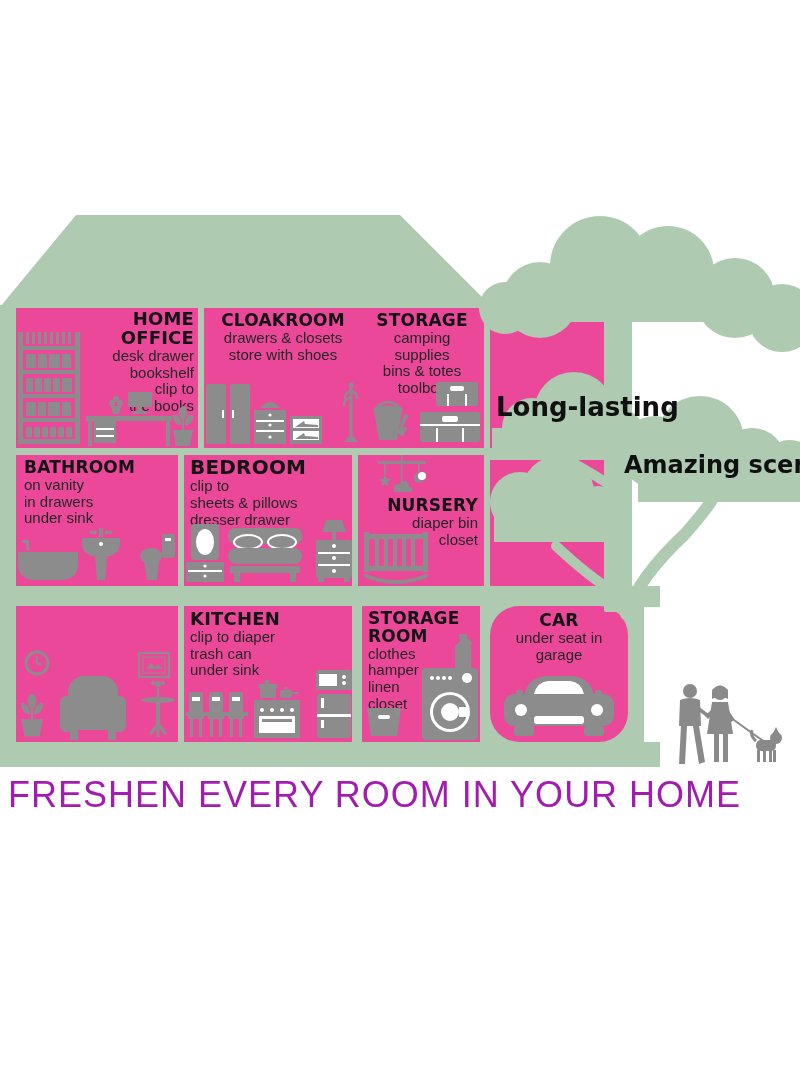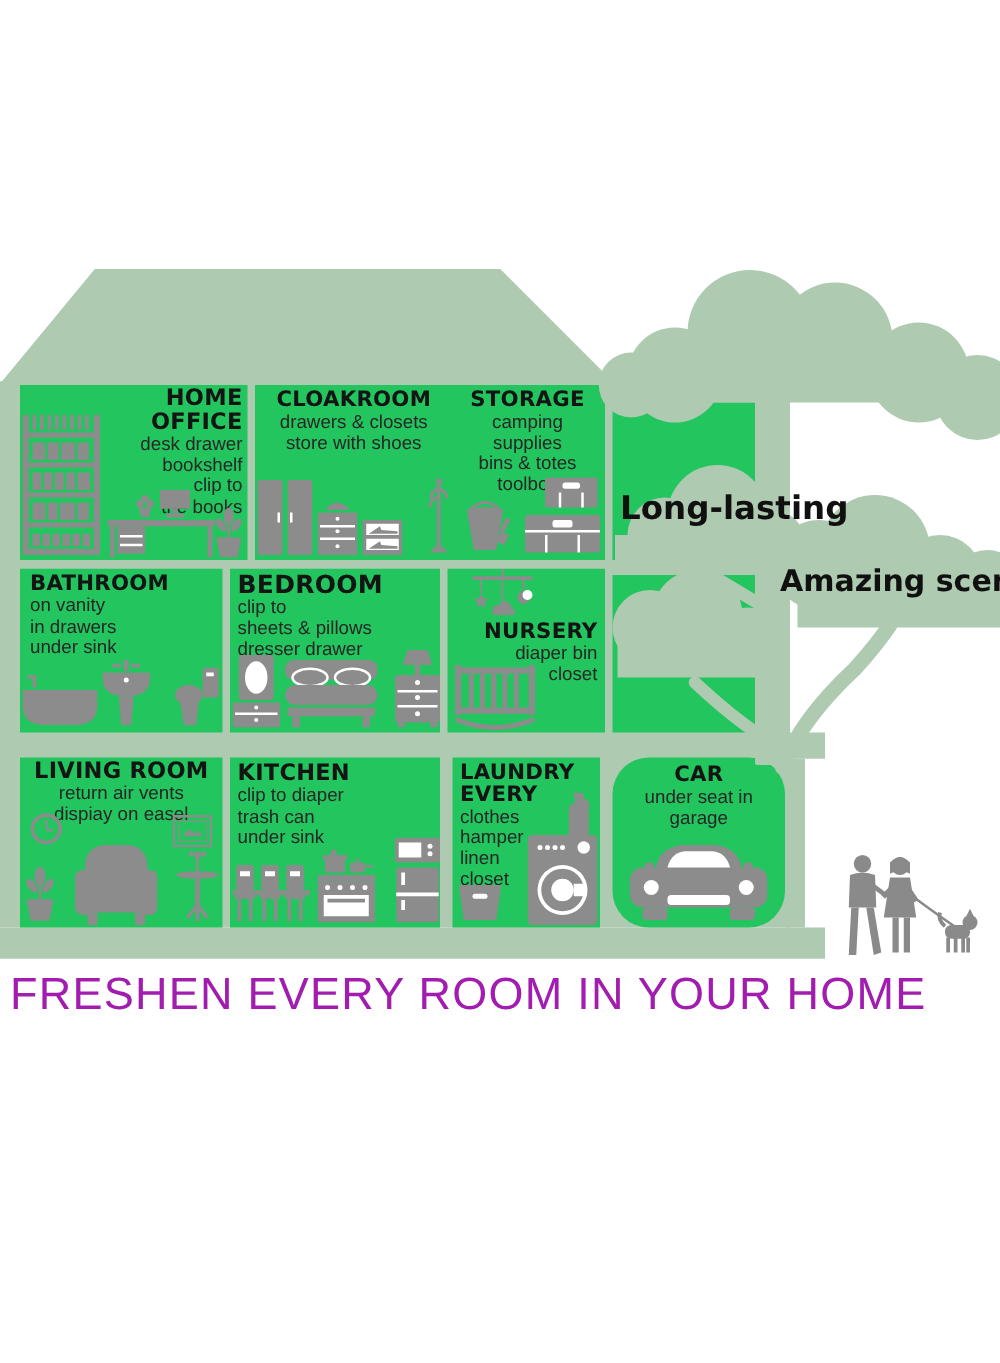--- a/index.html
+++ b/index.html
@@ -1,20 +1,20 @@
 <!DOCTYPE html>
 <html><head>
 <meta charset="utf-8">
 <style>
   html,body{margin:0;padding:0;background:#fff;}
   #canvas{position:relative;width:800px;height:1090px;background:#fff;overflow:hidden;
           font-family:"Liberation Sans",sans-serif;}
   .green{background:#aecab0;}
   .abs{position:absolute;}
-  .panel{position:absolute;background:#22c55e;z-index:3;}
+  .panel{position:absolute;background:#ec4899;z-index:3;}
   .rtitle{font-family:"DejaVu Sans",sans-serif;font-weight:800;font-size:17px;
           letter-spacing:.2px;color:#141414;line-height:1.05;}
   .rline{font-size:15px;line-height:1.12;color:#262626;}
   .txt{position:absolute;}
   .tr{text-align:right;} .tc{text-align:center;} .tl{text-align:left;}
   .icon{position:absolute;}
   svg.ic{fill:#8c8c8c;display:block;}
   .label{position:absolute;z-index:6;font-family:"DejaVu Sans",sans-serif;
          font-weight:700;color:#101010;white-space:nowrap;}
   #roof{position:absolute;left:0;top:215px;width:492px;height:92px;background:#aecab0;
@@ -304,25 +304,20 @@
       <rect x="11" y="13" width="4" height="27"></rect>
         <rect x="20" y="13" width="4" height="27"></rect>
       <rect x="29" y="13" width="4" height="27"></rect>
         <rect x="38" y="13" width="4" height="27"></rect>
       <rect x="47" y="13" width="4" height="27"></rect>
       <path d="M2,50 Q32,62 62,50" stroke="#8c8c8c" stroke-width="4" fill="none" stroke-linecap="round"></path>
     </svg>
   </div>
 
   <div class="panel" style="left:16px;top:606px;width:162px;height:136px;">
-    <div class="txt tc" style="top:2px;left:0;width:100%;">
-      <div class="rtitle" style="font-size:18px;">LIVING ROOM</div>
-      <div class="rline">return air vents</div>
-      <div class="rline">dispiay on easel</div>
-    </div>
     <svg class="ic icon" style="left:8px;top:44px;" width="26" height="26" viewBox="0 0 26 26">
       <circle cx="13" cy="13" r="11" fill="none" stroke="#8c8c8c" stroke-width="3"></circle>
       <path d="M13,13 L13,6 M13,13 L18,15" stroke="#8c8c8c" stroke-width="2" fill="none"></path>
     </svg>
     <svg class="ic icon" style="right:8px;top:46px;" width="32" height="26" viewBox="0 0 32 26">
       <rect x="1" y="1" width="30" height="24" fill="none" stroke="#8c8c8c" stroke-width="2"></rect>
       <rect x="5" y="5" width="22" height="16" fill="none" stroke="#8c8c8c" stroke-width="1"></rect>
       <path d="M8,17 l5,-6 4,4 3,-3 4,5 Z"></path>
     </svg>
     <svg class="ic icon" style="left:2px;bottom:4px;" width="28" height="46" viewBox="0 0 26 40">
@@ -402,21 +397,21 @@
         <circle cx="28" cy="13" r="2" fill="#fff"></circle>
       <rect x="1" y="24" width="34" height="44" rx="2"></rect>
       <rect x="1" y="44" width="34" height="3" fill="#fff"></rect>
       <rect x="5" y="28" width="3" height="10" fill="#fff"></rect>
         <rect x="5" y="50" width="3" height="8" fill="#fff"></rect>
     </svg>
   </div>
 
   <div class="panel" style="left:362px;top:606px;width:118px;height:136px;">
     <div class="txt tl" style="top:4px;left:6px;width:92px;">
-      <div class="rtitle">LAUNDRY EVERY</div>
+      <div class="rtitle">STORAGE ROOM</div>
       <div class="rline">clothes</div>
       <div class="rline">hamper</div>
       <div class="rline">linen</div>
       <div class="rline">closet</div>
     </div>
     <svg class="ic icon" style="right:8px;top:28px;" width="18" height="36" viewBox="0 0 18 36">
       <rect x="5" y="0" width="8" height="5" rx="1"></rect>
       <path d="M5,5 h8 l4,6 h-16 Z" transform="translate(2,0)"></path>
       <rect x="1" y="10" width="16" height="26" rx="3"></rect>
     </svg>

